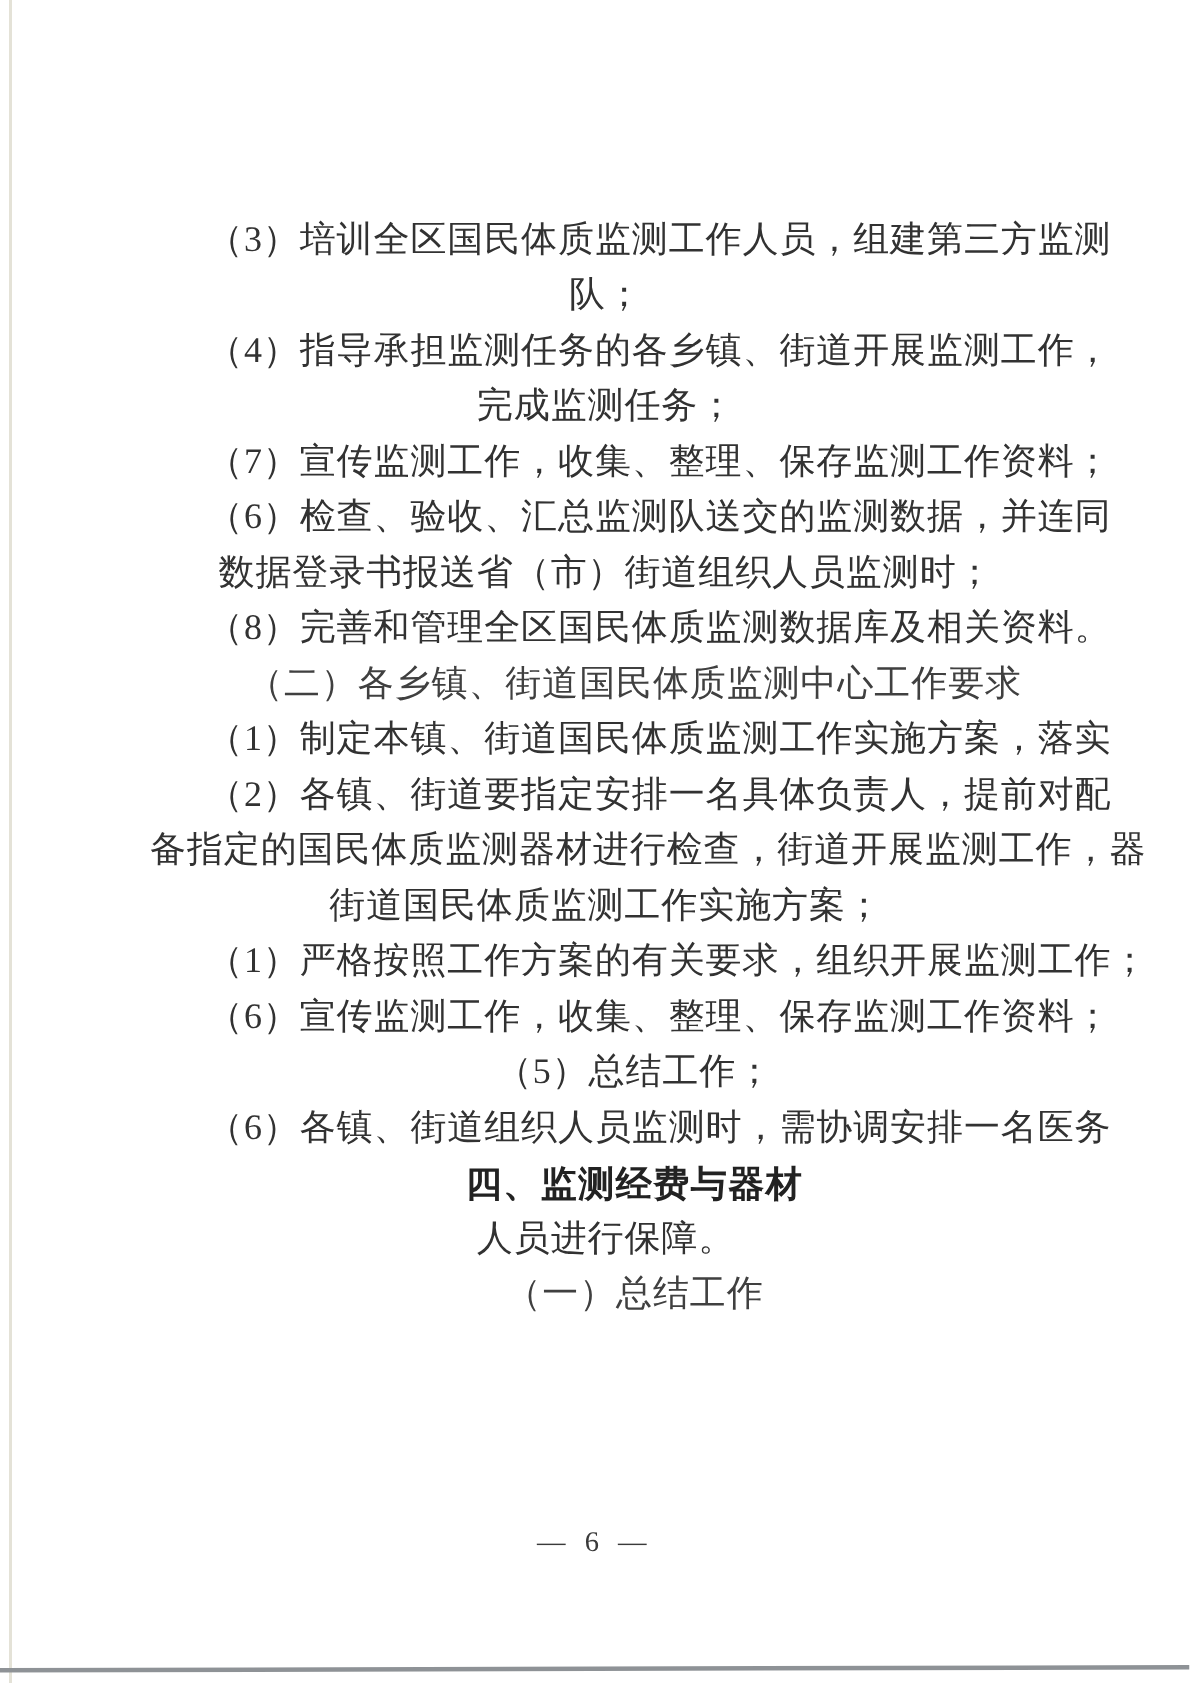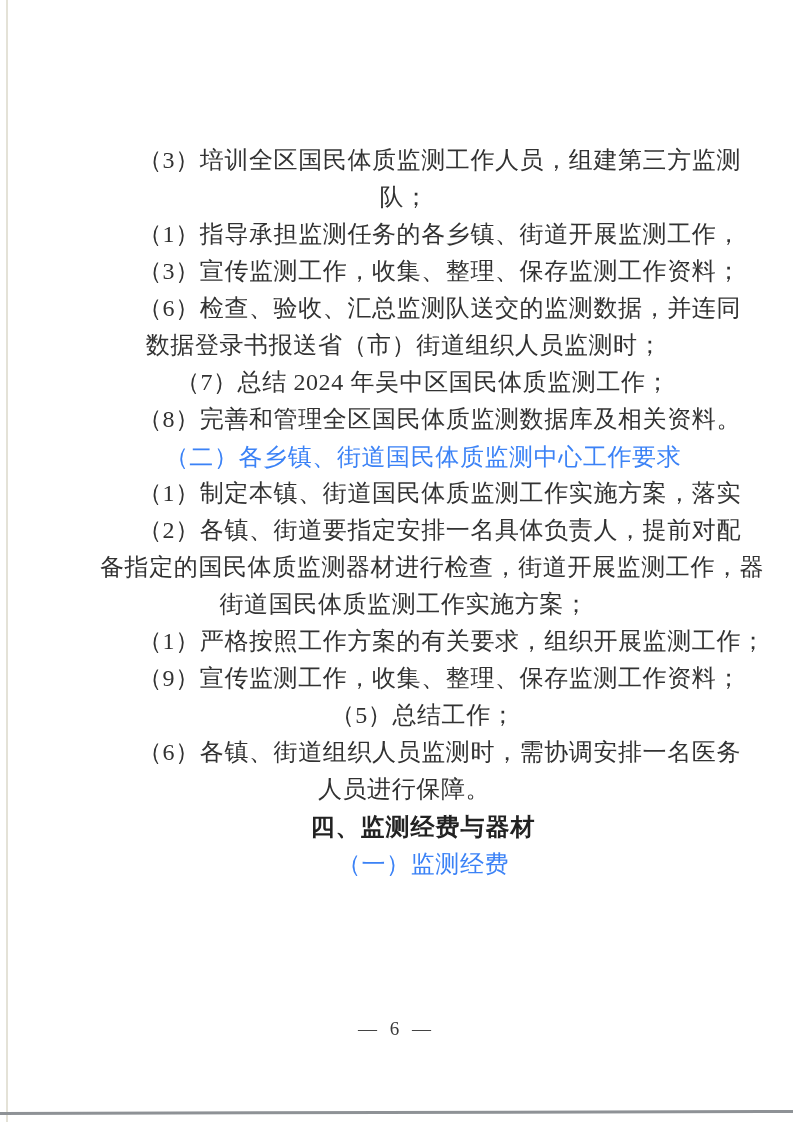--- a/index.html
+++ b/index.html
@@ -51,22 +51,22 @@
   .indent {
     text-indent: 38px;
   }
   .section-heading {
     font-family: "Liberation Sans", "DejaVu Sans", sans-serif;
     font-weight: bold;
     color: #222222;
     letter-spacing: 1px;
   }
   .subsection-heading {
-    font-family: Liberation Sans, sans-serif;
-    color: #3b82f6;
+    font-family: Liberation Serif, serif;
+    color: #404040;
   }
   .page-number {
     position: absolute;
     top: 1018px;
     left: 0;
     width: 793px;
     text-align: center;
     font-size: 19px;
     letter-spacing: 4px;
     color: #3a3a3a;
@@ -76,37 +76,37 @@
 </head>
 <body>
 
 <div class="page">
 
   <div class="scan-left-edge"></div>
 
   <div class="doc-body">
     <div class="line indent">（3）培训全区国民体质监测工作人员，组建第三方监测</div>
     <div class="line">队；</div>
-    <div class="line indent">（1）指导承担监测任务的各乡镇、街道开展监测工作，</div>
-    <div class="line indent">（3）宣传监测工作，收集、整理、保存监测工作资料；</div>
+    <div class="line indent">（4）指导承担监测任务的各乡镇、街道开展监测工作，</div>
+    <div class="line">完成监测任务；</div>
+    <div class="line indent">（7）宣传监测工作，收集、整理、保存监测工作资料；</div>
     <div class="line indent">（6）检查、验收、汇总监测队送交的监测数据，并连同</div>
     <div class="line">数据登录书报送省（市）街道组织人员监测时；</div>
-    <div class="line indent">（7）总结 2024 年吴中区国民体质监测工作；</div>
     <div class="line indent">（8）完善和管理全区国民体质监测数据库及相关资料。</div>
     <div class="line indent subsection-heading">（二）各乡镇、街道国民体质监测中心工作要求</div>
     <div class="line indent">（1）制定本镇、街道国民体质监测工作实施方案，落实</div>
     <div class="line indent">（2）各镇、街道要指定安排一名具体负责人，提前对配</div>
     <div class="line">备指定的国民体质监测器材进行检查，街道开展监测工作，器</div>
     <div class="line">街道国民体质监测工作实施方案；</div>
     <div class="line indent">（1）严格按照工作方案的有关要求，组织开展监测工作；</div>
-    <div class="line indent">（9）宣传监测工作，收集、整理、保存监测工作资料；</div>
+    <div class="line indent">（6）宣传监测工作，收集、整理、保存监测工作资料；</div>
     <div class="line indent">（5）总结工作；</div>
     <div class="line indent">（6）各镇、街道组织人员监测时，需协调安排一名医务</div>
+    <div class="line indent section-heading">四、监测经费与器材</div>
     <div class="line">人员进行保障。</div>
-    <div class="line indent section-heading">四、监测经费与器材</div>
-    <div class="line indent subsection-heading">（一）监测经费</div>
+    <div class="line indent subsection-heading">（一）总结工作</div>
   </div>
 
   <div class="page-number">— 6 —</div>
 
   <div class="scan-bottom-edge"></div>
 
 </div>
 
 </body></html>

